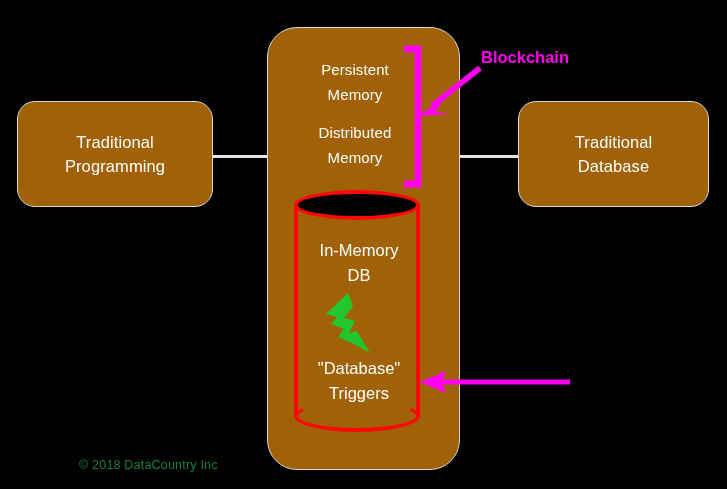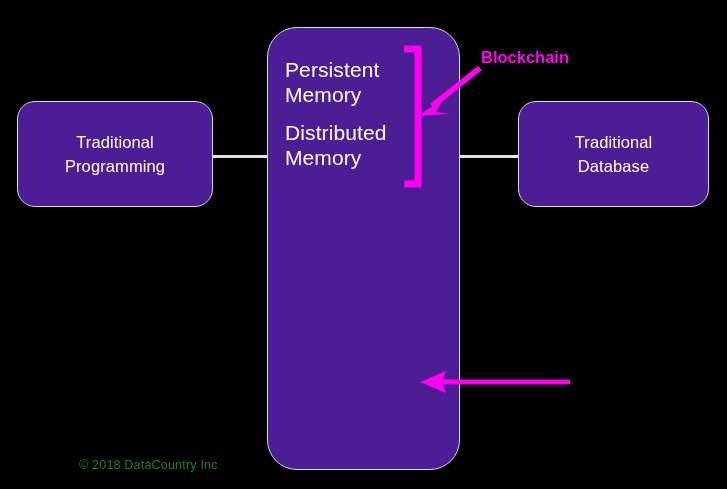--- a/index.html
+++ b/index.html
@@ -14,21 +14,21 @@
     background: #000000;
     overflow: hidden;
     font-family: "Liberation Sans", sans-serif;
   }
   
   .rbox {
     position: absolute;
     border: 1.5px solid #d8d8d8;
     border-radius: 18px;
     box-sizing: border-box;
-    background: #4c1d95;
+    background: #a16207;
     padding-left: 48px;
   }
   .box-label {
     position: absolute;
     left: 0; right: 0;
     top: 50%;
     transform: translateY(-50%);
     text-align: center;
     color: #ffffff;
     font-size: 16.5px;
@@ -45,22 +45,23 @@
     position: absolute;
     height: 3px;
     background: #e2e2e2;
   }
   #connector-left  { left: 205px; top: 155px; width: 64px; }
   #connector-right { left: 455px; top: 155px; width: 65px; }
 
   
   .center-text {
     position: absolute;
+    text-align: center;
     color: #ffffff;
-    font-size: 21px;
+    font-size: 15px;
     line-height: 25px;
     white-space: pre-line;
     letter-spacing: 0.1px;
   }
   #persistent-memory { left: 285px; top: 57px;  width: 140px; }
   #distributed-memory{ left: 285px; top: 120px; width: 140px; }
 
   
   #cylinder-wrap {
     position: absolute;
@@ -196,20 +197,35 @@
     <path d="M 4 5 L 18 5 L 18 140 L 4 140" fill="none" stroke="#ff00f0" stroke-width="7"></path>
   </svg>
 
   <svg id="arrow-blockchain" viewBox="0 0 80 62">
     <line x1="70" y1="6" x2="22" y2="44" stroke="#ff00f0" stroke-width="6"></line>
     <polygon points="8,54 34,36 26,50 40,52" fill="#ff00f0"></polygon>
   </svg>
 
   <div class="magenta-label" id="blockchain-label">Blockchain</div>
 
+  <div id="cylinder-wrap">
+    <div id="cyl-body"></div>
+    <div id="cyl-bottom"></div>
+    <div id="cyl-top"></div>
+
+    <div class="cyl-text" id="inmemory-db">In-Memory
+DB</div>
+
+    <svg id="lightning-bolt" viewBox="0 0 52 62">
+      <polygon points="24,1 2,22 13,25 7,32 20,37 14,45 30,52 46,61 33,39 25,41 31,29 20,26 29,14" fill="#22c62e"></polygon>
+    </svg>
+
+    <div class="cyl-text" id="db-triggers">"Database"
+Triggers</div>
+  </div>
 
   <svg id="arrow-reactive" viewBox="0 0 152 24">
     <line x1="152" y1="12" x2="22" y2="12" stroke="#ff00f0" stroke-width="5"></line>
     <polygon points="2,12 28,1 24,12 28,23" fill="#ff00f0"></polygon>
   </svg>
 
 
   <div id="copyright">© 2018 DataCountry Inc</div>
 
 </div>

